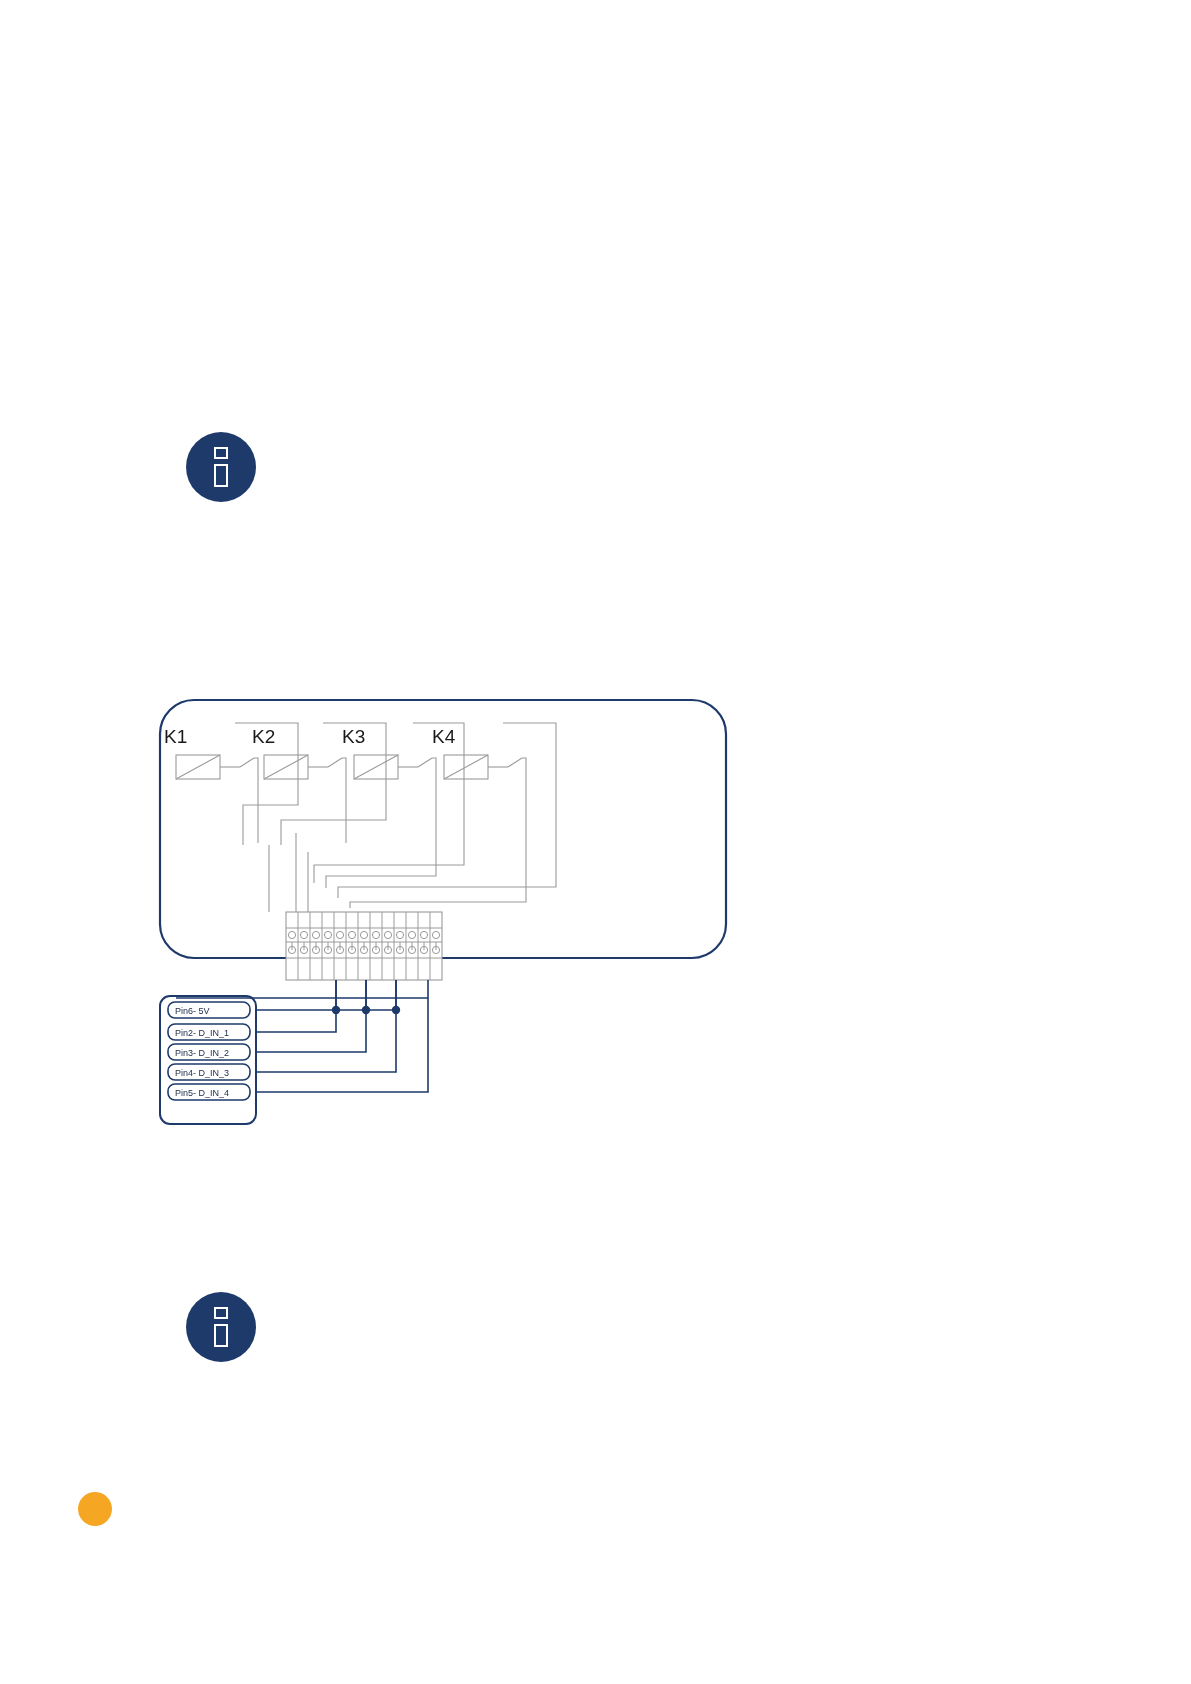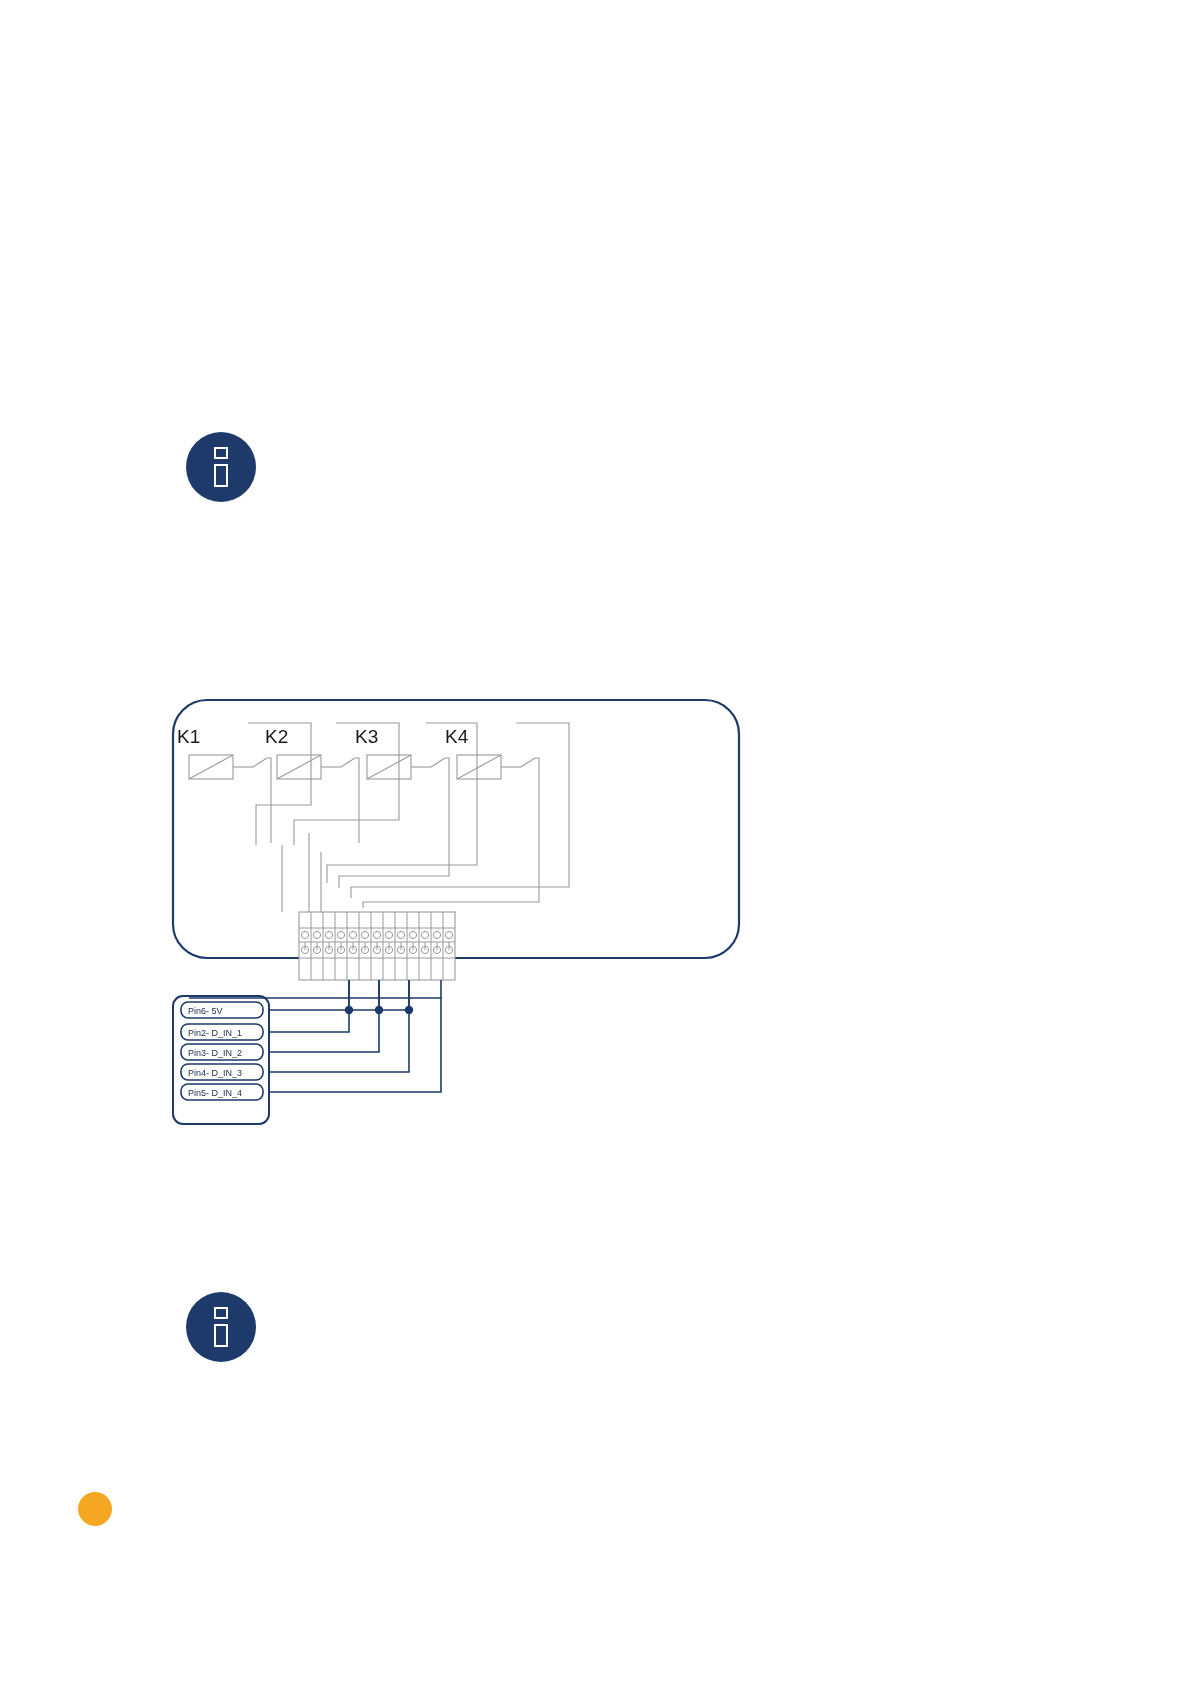--- a/index.html
+++ b/index.html
@@ -55,21 +55,21 @@
     top: 1492px;
     width: 34px;
     height: 34px;
     border-radius: 50%;
     background: #f5a623;
   }
 
   
   #wiring-diagram {
     position: absolute;
-    left: 159px;
+    left: 146px;
     top: 680px;
     width: 620px;
     height: 470px;
   }
   #wiring-diagram svg {
     display: block;
     width: 620px;
     height: 470px;
   }
 

